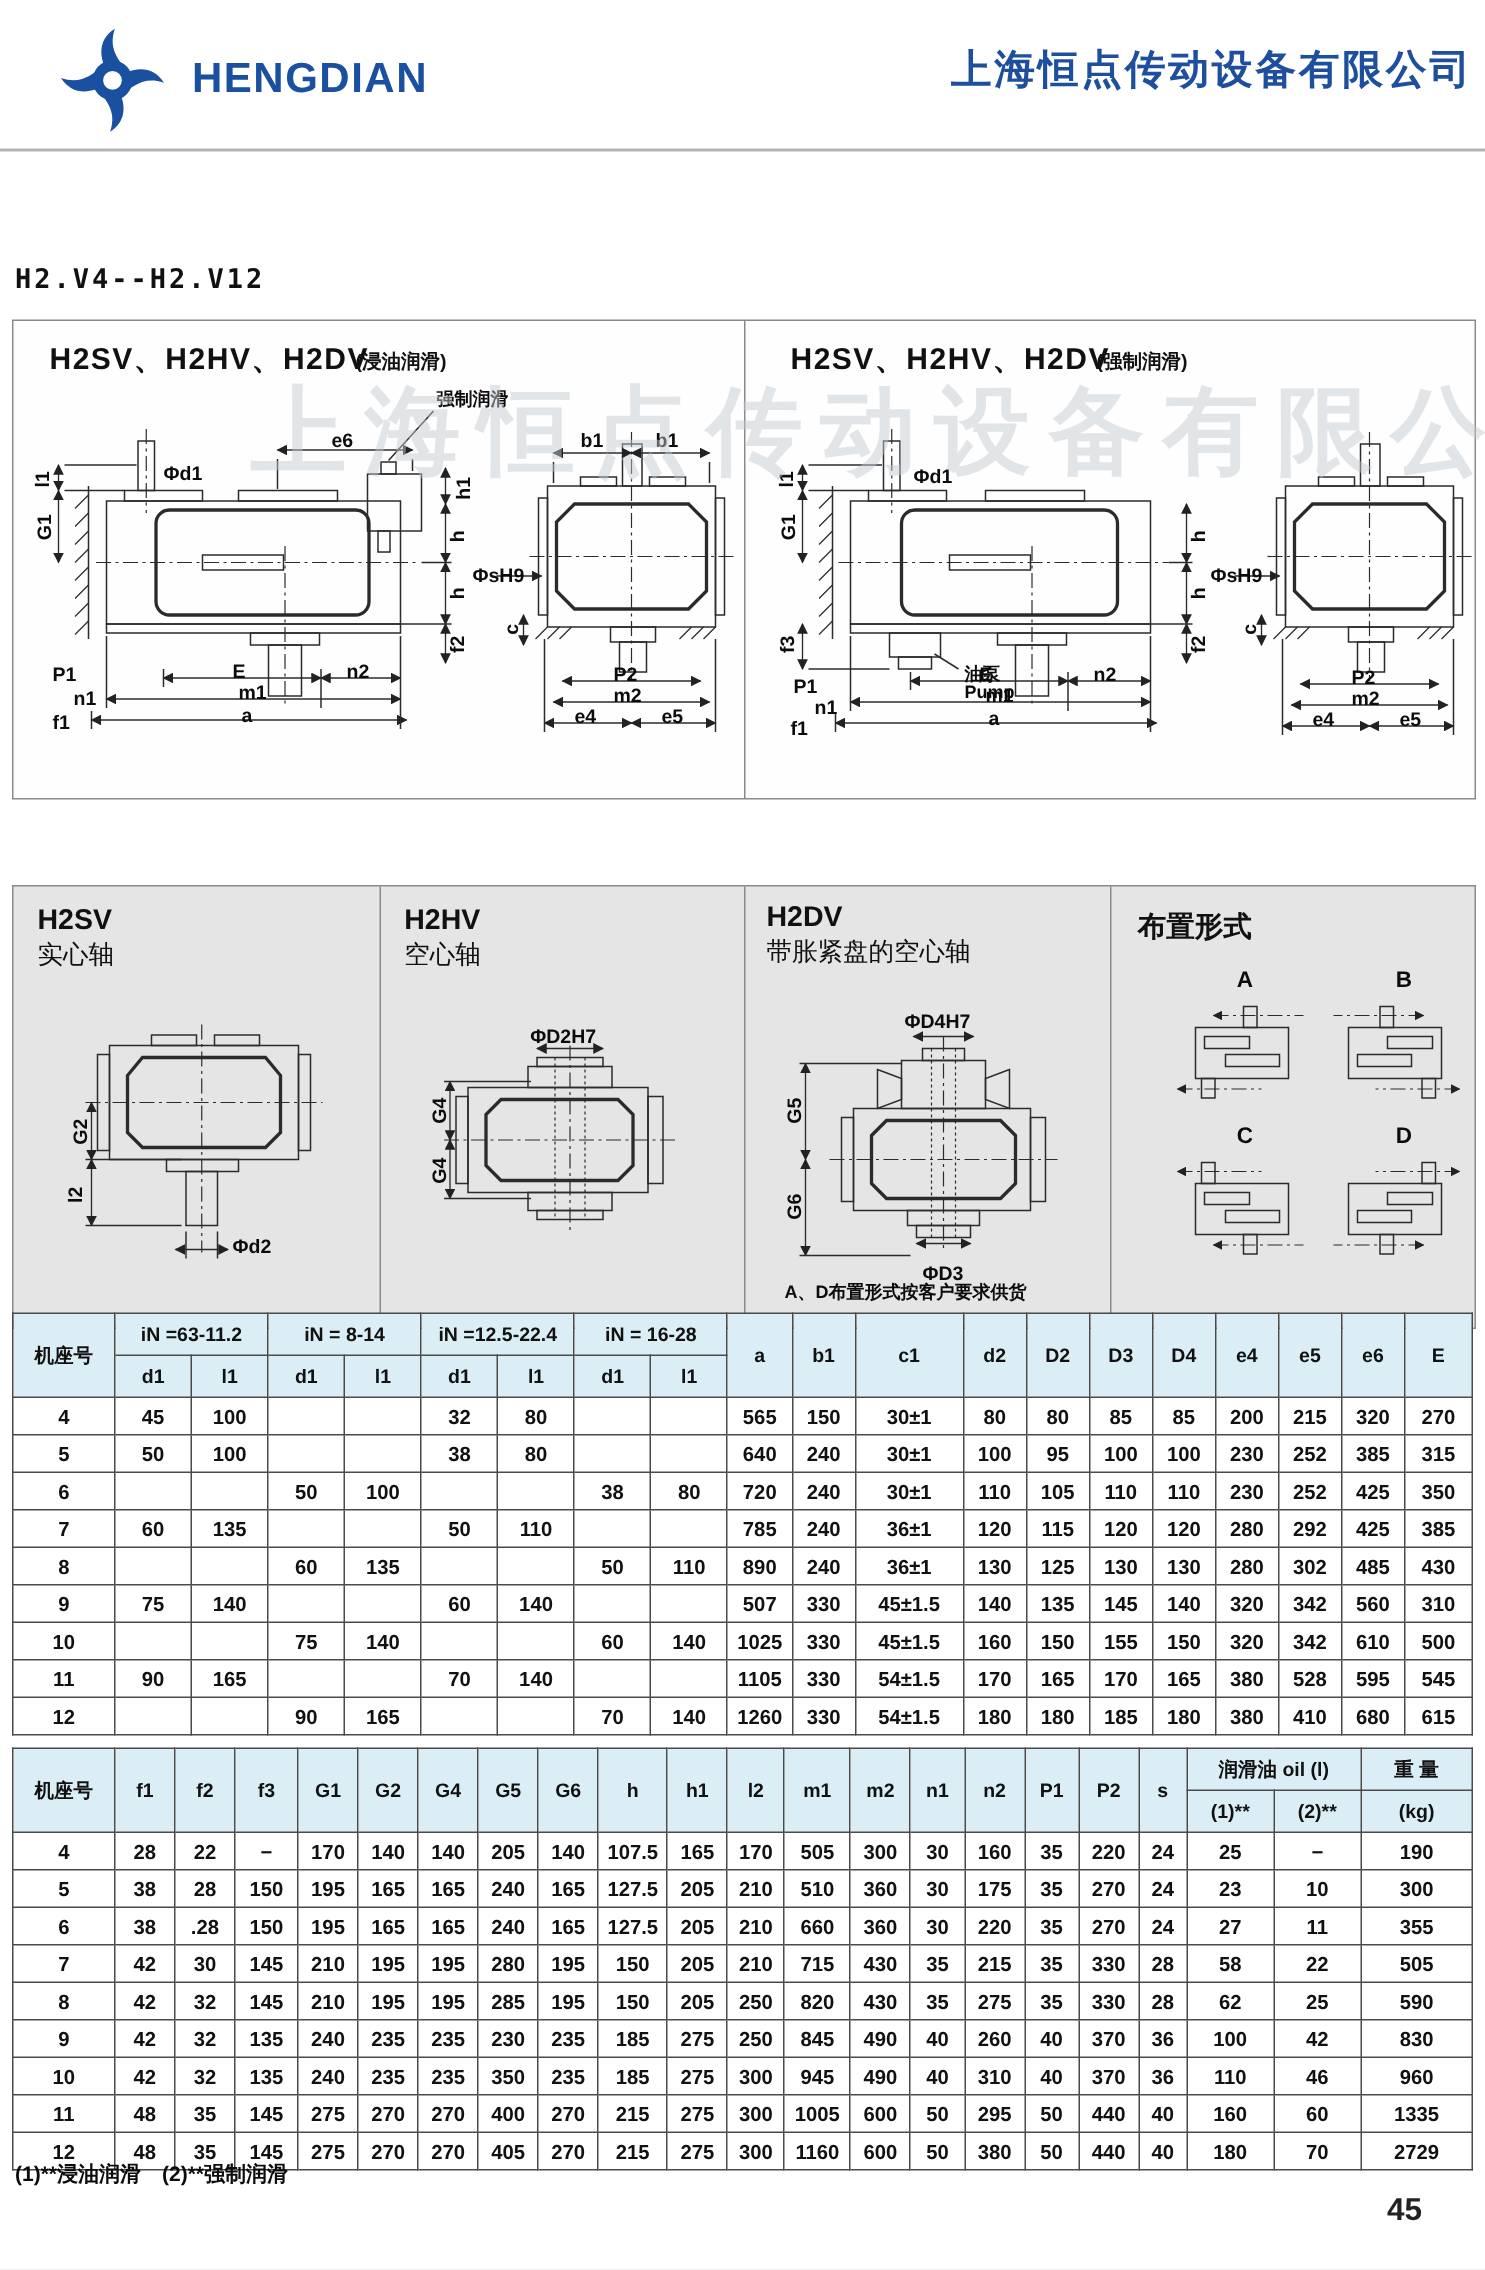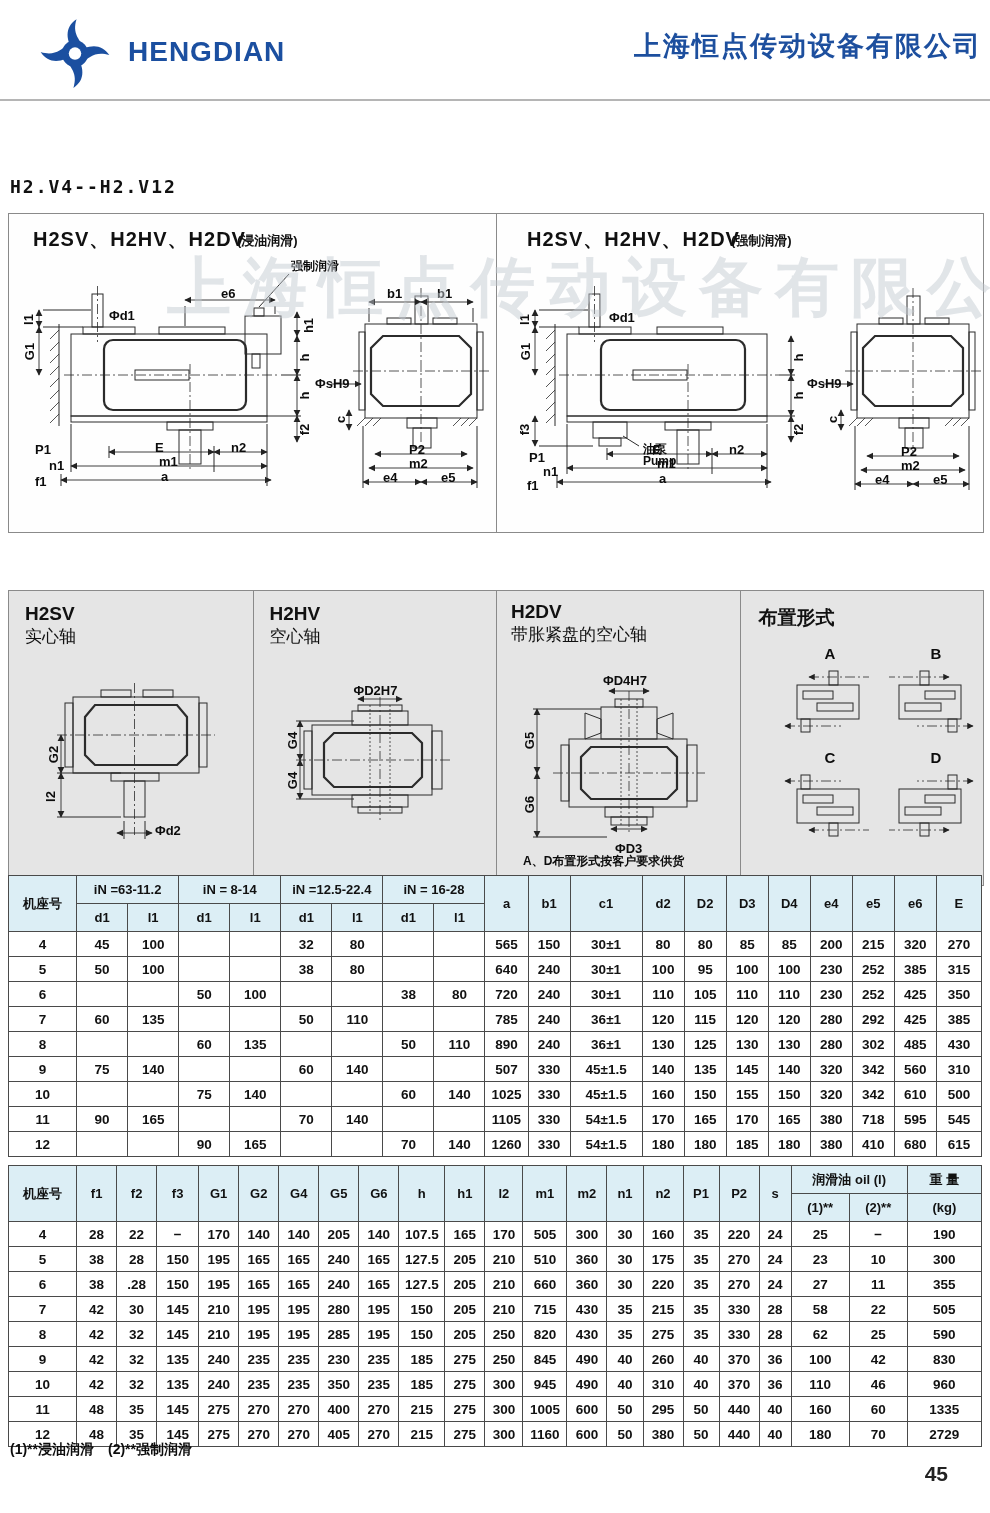--- a/index.html
+++ b/index.html
@@ -646,21 +646,21 @@
           <td></td>
           <td></td>
           <td>1105</td>
           <td>330</td>
           <td>54±1.5</td>
           <td>170</td>
           <td>165</td>
           <td>170</td>
           <td>165</td>
           <td>380</td>
-          <td>718</td>
+          <td>528</td>
           <td>595</td>
           <td>545</td>
         </tr>
         <tr>
           <td class="rh">12</td>
           <td></td>
           <td></td>
           <td>90</td>
           <td>165</td>
           <td></td>

